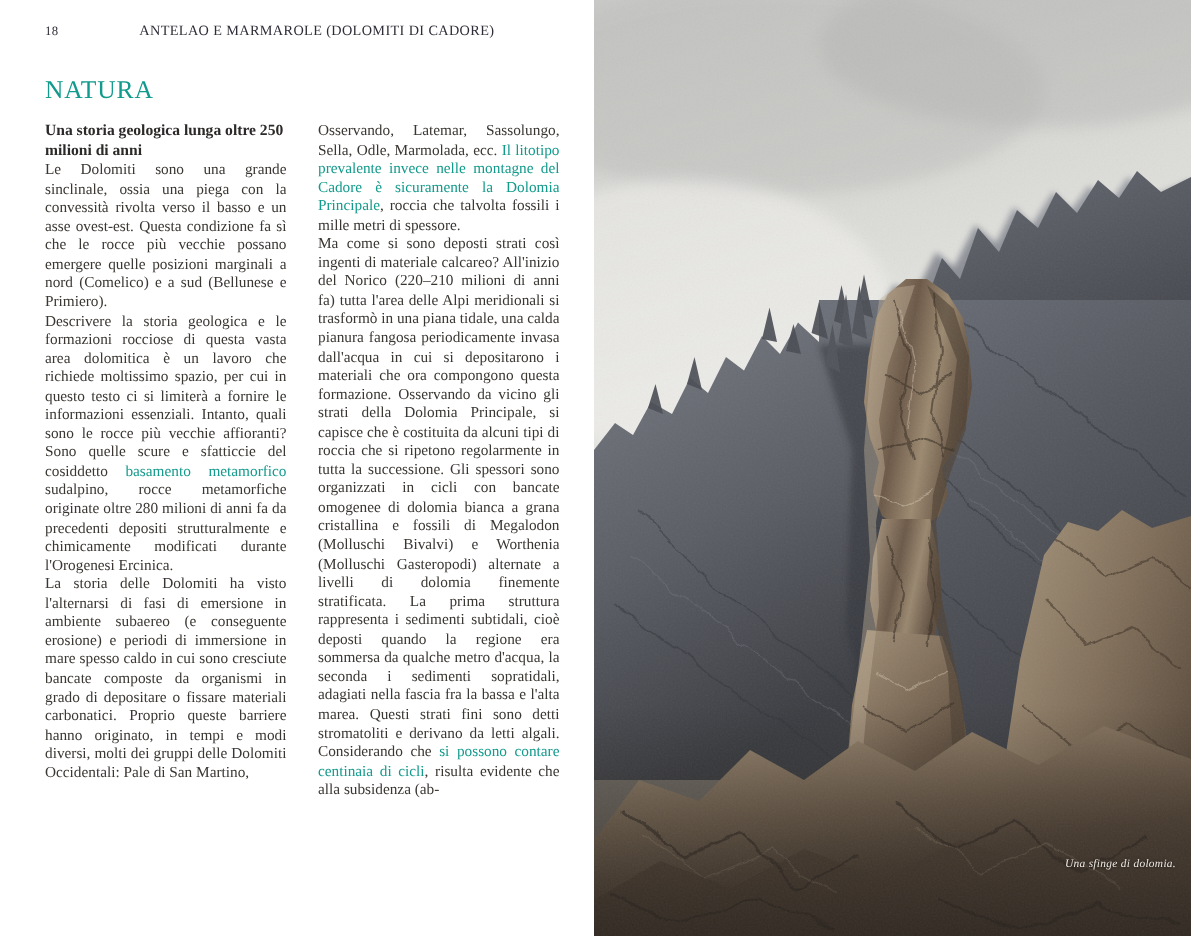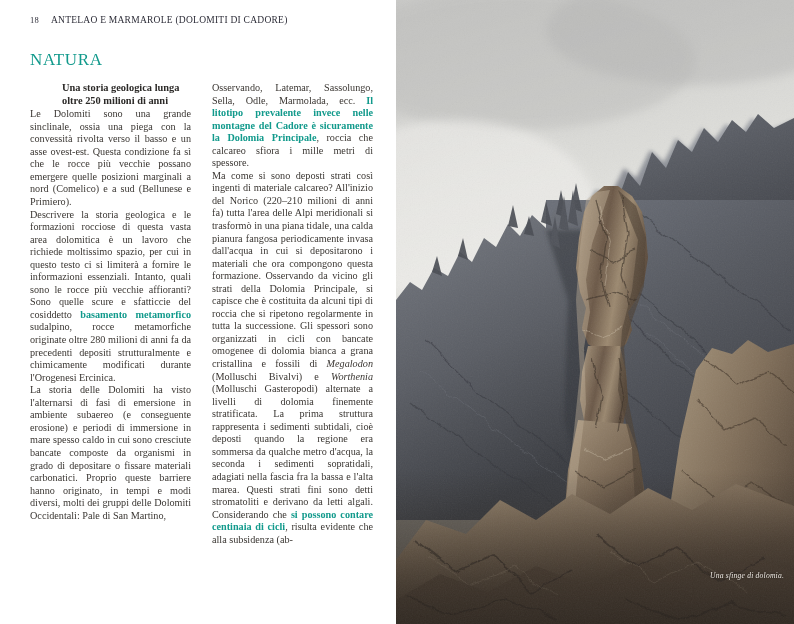--- a/index.html
+++ b/index.html
@@ -23,21 +23,21 @@
   .running-head {
     position:absolute; left:30px; top:15px;
     width:340px;
     display:flex; align-items:baseline; gap:12px;
     font-family:"Liberation Serif", serif;
     font-variant:small-caps;
     letter-spacing:.3px;
     color:#2d2d38;
   }
   .folio { font-size:8.5px; letter-spacing:.2px; }
-  .head-title { font-size:9.5px; letter-spacing:.25px; }
+  .head-title { font-size:9.5px; letter-spacing:.25px;margin-left:42px; }
 
   .section-title {
     position:absolute; left:30px; top:50px;
     font-family:"Liberation Serif", serif;
     font-weight:normal;
     font-size:17px;
     letter-spacing:.6px;
     color:#129a8c;
   }
 
@@ -61,27 +61,26 @@
   .col-2 { left:182px; }
 
   .subhead {
     display:block;
     font-weight:bold;
     font-size:10.4px;
     line-height:12.6px;
     color:#2c2a28;
     text-align:left;
     margin-bottom:1px;
-    margin-left:32px;
   }
 
   .para { display:block; text-align:justify; }
 
-  .hl { color:#129a8c; font-weight:bold; }
-  .it { font-style:italic; }
+  .hl { color:#129a8c; font-weight:normal; }
+  .it { }
 
   
   .photo {
     position:absolute; left:396px; top:0;
     width:398px; height:624px;
     overflow:hidden;
     background:#6f6a63;
   }
   .photo svg { display:block; width:398px; height:624px; }
 
@@ -114,21 +113,21 @@
     <div class="columns">
 
       <div class="col col-1">
         <span class="subhead">Una storia geologica lunga oltre 250 milioni di anni</span>
         <span class="para"><span>Le Dolomiti sono una grande sinclinale, ossia una piega con la convessità rivolta verso il basso e un asse ovest-est. Questa condizione fa sì che le rocce più vecchie possano emergere quelle posizioni marginali a nord (Comelico) e a sud (Bellunese e Primiero).</span></span>
         <span class="para"><span>Descrivere la storia geologica e le formazioni rocciose di questa vasta area dolomitica è un lavoro che richiede moltissimo spazio, per cui in questo testo ci si limiterà a fornire le informazioni essenziali. Intanto, quali sono le rocce più vecchie affioranti? Sono quelle scure e sfatticcie del cosiddetto </span><span class="hl">basamento metamorfico</span><span> sudalpino, rocce metamorfiche originate oltre 280 milioni di anni fa da precedenti depositi strutturalmente e chimicamente modificati durante l'Orogenesi Ercinica.</span></span>
         <span class="para"><span>La storia delle Dolomiti ha visto l'alternarsi di fasi di emersione in ambiente subaereo (e conseguente erosione) e periodi di immersione in mare spesso caldo in cui sono cresciute bancate composte da organismi in grado di depositare o fissare materiali carbonatici. Proprio queste barriere hanno originato, in tempi e modi diversi, molti dei gruppi delle Dolomiti Occidentali: Pale di San Martino,</span></span>
       </div>
 
       <div class="col col-2">
-        <span class="para"><span>Osservando, Latemar, Sassolungo, Sella, Odle, Marmolada, ecc. </span><span class="hl">Il litotipo prevalente invece nelle montagne del Cadore è sicuramente la Dolomia Principale</span><span>, roccia che calcareo sfiora i mille metri di spessore.</span></span>
+        <span class="para"><span>Osservando, Latemar, Sassolungo, Sella, Odle, Marmolada, ecc. </span><span class="hl">Il litotipo prevalente invece nelle montagne del Cadore è sicuramente la Dolomia Principale</span><span>, roccia che talvolta fossili i mille metri di spessore.</span></span>
         <span class="para"><span>Ma come si sono deposti strati così ingenti di materiale calcareo? All'inizio del Norico (220–210 milioni di anni fa) tutta l'area delle Alpi meridionali si trasformò in una piana tidale, una calda pianura fangosa periodicamente invasa dall'acqua in cui si depositarono i materiali che ora compongono questa formazione. Osservando da vicino gli strati della Dolomia Principale, si capisce che è costituita da alcuni tipi di roccia che si ripetono regolarmente in tutta la successione. Gli spessori sono organizzati in cicli con bancate omogenee di dolomia bianca a grana cristallina e fossili di </span><span class="it">Megalodon</span><span> (Molluschi Bivalvi) e </span><span class="it">Worthenia</span><span> (Molluschi Gasteropodi) alternate a livelli di dolomia finemente stratificata. La prima struttura rappresenta i sedimenti subtidali, cioè deposti quando la regione era sommersa da qualche metro d'acqua, la seconda i sedimenti sopratidali, adagiati nella fascia fra la bassa e l'alta marea. Questi strati fini sono detti stromatoliti e derivano da letti algali. Considerando che </span><span class="hl">si possono contare centinaia di cicli</span><span>, risulta evidente che alla subsidenza (ab-</span></span>
       </div>
 
     </div>
   </div>
 
   <div class="photo">
     <svg viewBox="0 0 398 624" preserveAspectRatio="none">
       <defs>
         <linearGradient id="sky" x1="0" y1="0" x2="0.25" y2="1">

